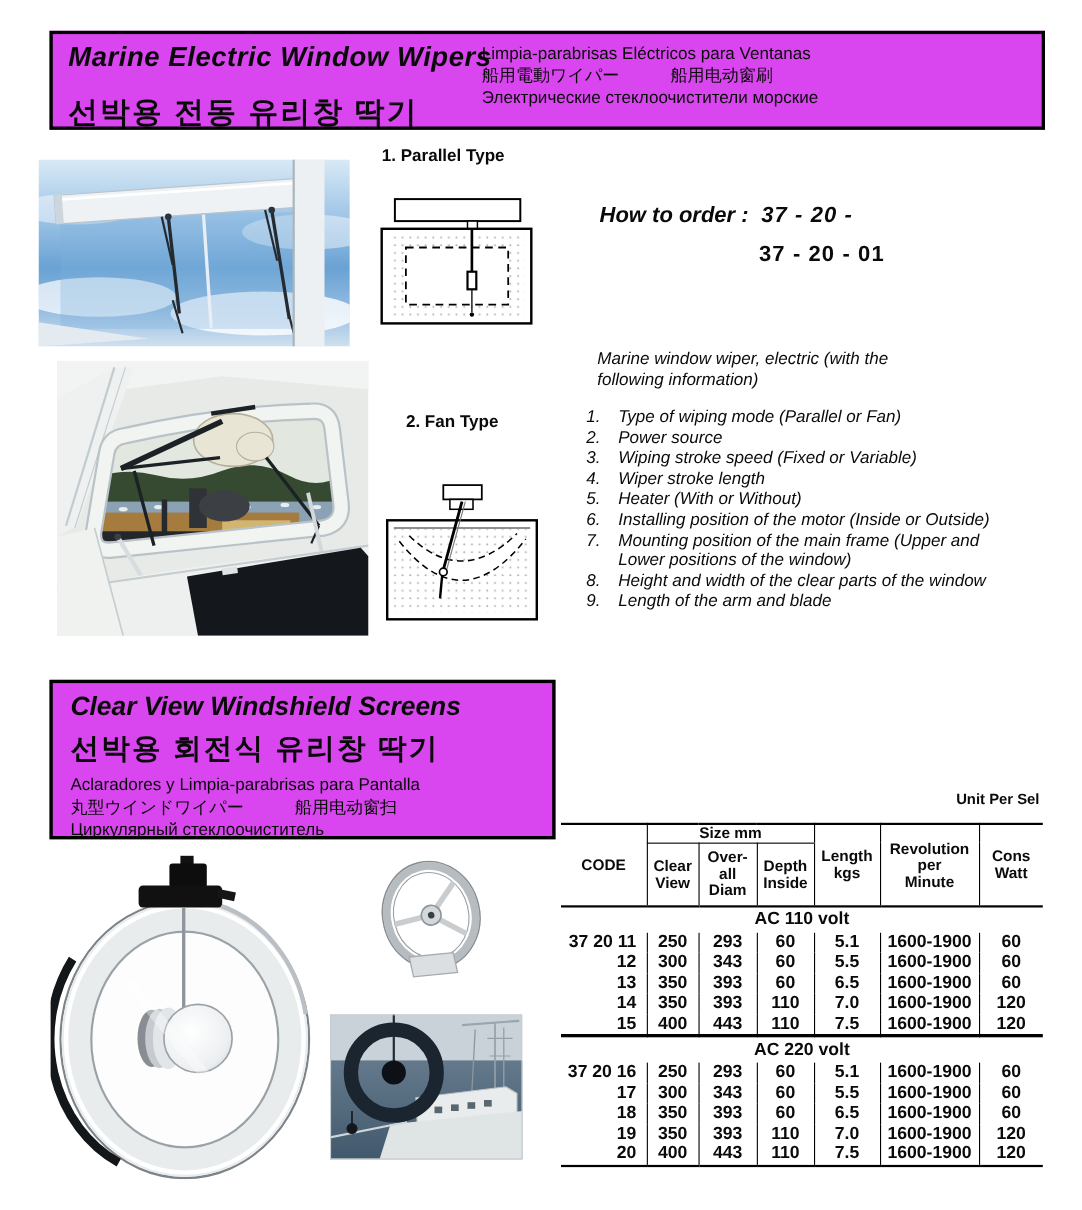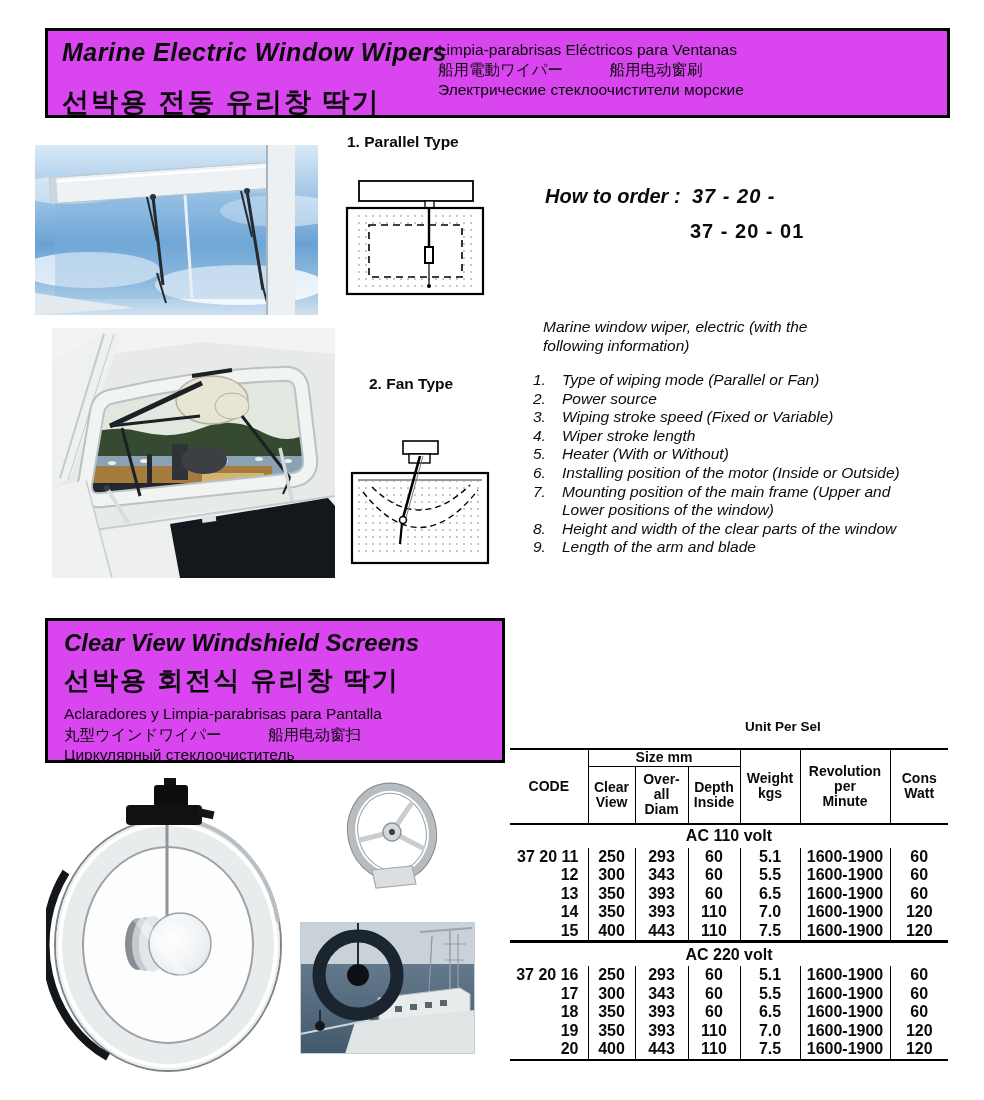--- a/index.html
+++ b/index.html
@@ -32,21 +32,21 @@
   .howto-code2{left:690px;top:220px;font-size:20px;font-weight:bold;letter-spacing:1px;}
 
   
   .desc{left:543px;top:318px;font-size:15.5px;font-style:italic;line-height:18.5px;}
   .spec-list{left:533px;top:371px;width:424px;font-size:15.5px;font-style:italic;line-height:18.6px;}
   .spec-item{display:flex;}
   .spec-item .num{width:29px;flex:none;}
   .spec-item .txt{flex:1;}
 
   
-  .unit-label{left:745px;top:719px;width:200px;text-align:left;font-size:13.5px;font-weight:bold;}
+  .unit-label{left:745px;top:719px;width:200px;text-align:right;font-size:13.5px;font-weight:bold;}
   .spec-table{position:absolute;left:510px;top:748px;border-collapse:collapse;table-layout:fixed;}
   .spec-table th,.spec-table td{padding:0;margin:0;text-align:center;vertical-align:middle;
       font-family:"Liberation Sans", sans-serif;}
   .spec-table th{font-size:14px;font-weight:bold;line-height:15px;white-space:pre-line;}
   .spec-table .h1{height:17px;border-top:2px solid #000;}
   .spec-table .h2 th{height:56px;}
   .spec-table th.hb{border-bottom:2px solid #000;}
   .spec-table th.sizemm{border-bottom:1.5px solid #000;}
   .spec-table .v{border-left:1.5px solid #000;}
   .spec-table td{font-size:16px;font-weight:bold;height:18.5px;letter-spacing:0;}
@@ -336,21 +336,21 @@
         <col style="width:53px">
         <col style="width:52px">
       <col style="width:60px">
         <col style="width:90px">
         <col style="width:58px">
     </colgroup>
     <thead>
       <tr class="h1">
         <th rowspan="2" class="hb">CODE</th>
         <th colspan="3" class="v sizemm">Size mm</th>
-        <th rowspan="2" class="v hb">Weight
+        <th rowspan="2" class="v hb">Length
 kgs</th>
         <th rowspan="2" class="v hb">Revolution
 per
 Minute</th>
         <th rowspan="2" class="v hb">Cons
 Watt</th>
       </tr>
       <tr class="h2">
         <th class="v hb">Clear
 View</th>

